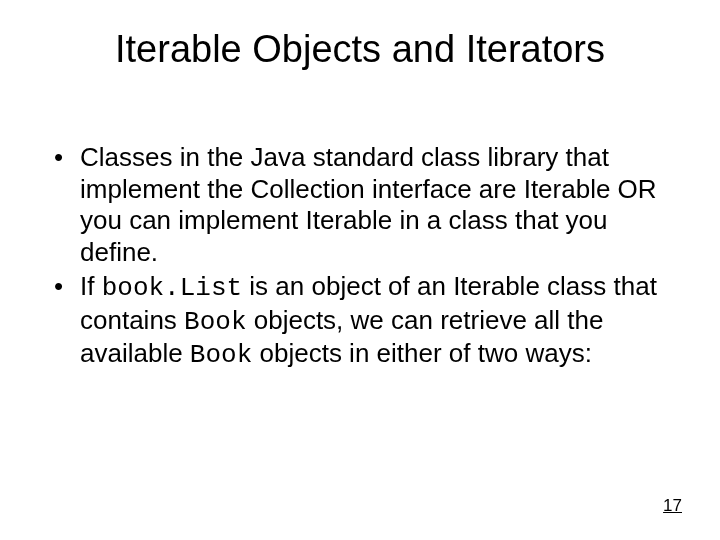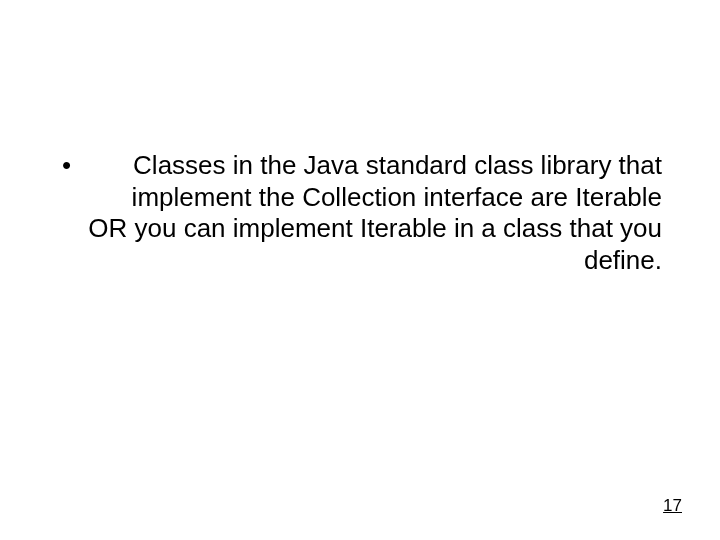--- a/index.html
+++ b/index.html
@@ -31,23 +31,22 @@
   .body {
     position: absolute;
     top: 142px;
     left: 50px;
     width: 620px;
     font-size: 26px;
     line-height: 1.22;
   }
   ul.bullets {
     list-style: none;
-    margin: 8px;
+    margin: 0;
     padding: 0;
-    text-align: right;
   }
   ul.bullets > li {
     position: relative;
     padding-left: 30px;
     margin: 0 0 2px 0;
   }
   ul.bullets > li::before {
     content: "•";
     position: absolute;
     left: 4px;
@@ -64,24 +63,28 @@
     bottom: 24px;
     font-size: 17px;
     text-decoration: underline;
   }
 </style>
 </head>
 <body>
 
 <div class="slide">
 
+  <div class="title">Iterable Objects and Iterators</div>
 
   <div class="body">
     <ul class="bullets">
       <li>
         <span>Classes in the Java standard class library that implement the Collection interface are Iterable OR you can implement Iterable in a class that you define.</span>
+      </li>
+      <li>
+        <span>If </span><span class="mono">book.List</span><span> is an object of an Iterable class that contains </span><span class="mono">Book</span><span> objects, we can retrieve all the available </span><span class="mono">Book</span><span> objects in either of two ways:</span>
       </li>
     </ul>
   </div>
 
   <div class="pagenum">17</div>
 
 </div>
 
 </body></html>

